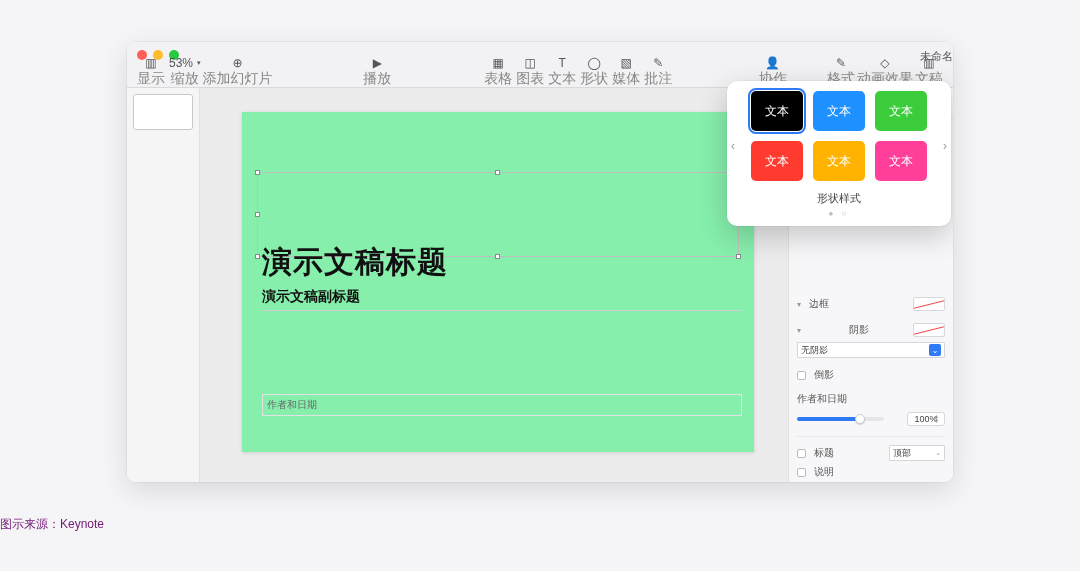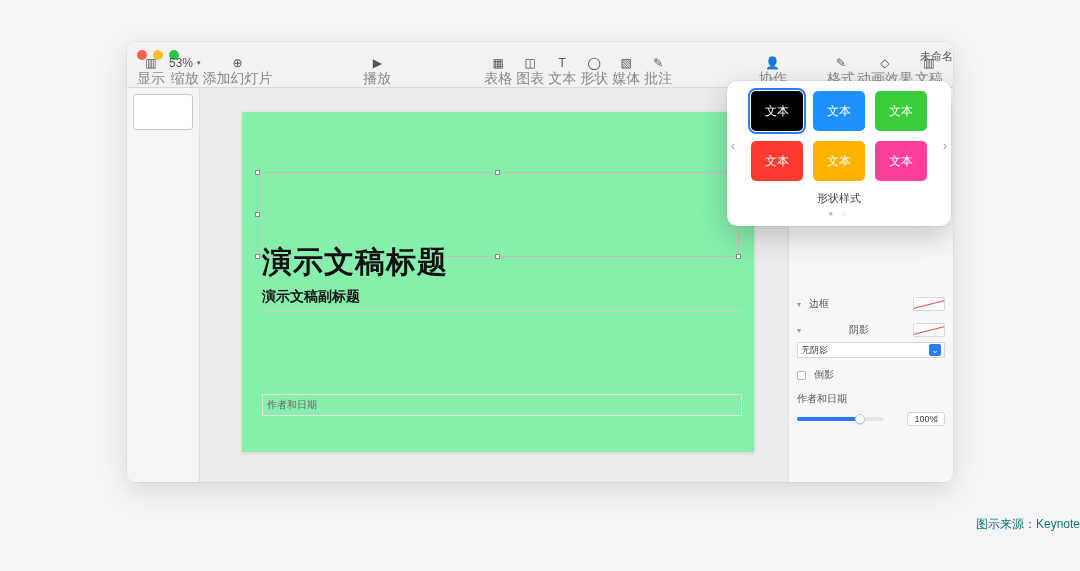--- a/index.html
+++ b/index.html
@@ -106,22 +106,22 @@
   }
   .po-grid { display:grid; grid-template-columns:repeat(3,52px); grid-template-rows:repeat(2,40px); gap:10px; justify-content:center; }
   .swatch { border-radius:5px; display:flex; align-items:center; justify-content:center; font-size:12px; font-weight:500;}
   .swatch.sel { outline:2px solid #2f7bf5; outline-offset:1px;}
   .po-nav { position:absolute; top:58px; font-size:12px; color:#999; }
   .po-nav.l{left:4px} .po-nav.r{right:4px}
   .po-title { text-align:center; font-size:11px; color:#444; margin-top:10px;}
   .po-dots { text-align:center; margin-top:3px; color:#bbb; font-size:8px; letter-spacing:3px;}
 
   .caption {
-    position:absolute; left:0; right:0; top:516px; text-align:right;
-    font-size:12px; color:#0f766e;
+    position:absolute; left:0; right:0; top:516px; text-align:left;
+    font-size:12px; color:#701a75;
   }
 </style>
 </head>
 <body>
 
 <div class="window">
 
   <div class="titlebar">
     <div class="traffic">
       <span class="tl-close"></span>
@@ -287,18 +287,32 @@
               <div class="fill"></div>
                 <div class="knob"></div>
             </div>
             <div class="pctbox">
               <span>100%</span>
               <span class="step">▴<br>▾</span>
             </div>
           </div>
         </div>
 
+        <div class="sec" style="border-top:1px solid #e7e7e9;padding-top:6px;">
+          <div class="sec-row">
+            <span class="chk"></span>
+            <span style="flex:1;">标题</span>
+            <div class="dropdown" style="width:56px;">
+              <span>顶部</span>
+              <span style="font-size:7px;color:#999;">⌄</span>
+            </div>
+          </div>
+          <div class="sec-row">
+            <span class="chk"></span>
+            <span>说明</span>
+          </div>
+        </div>
       </div>
     </div>
   </div>
 </div>
 
 <div class="caption">图示来源：Keynote</div>
 
 </body></html>

